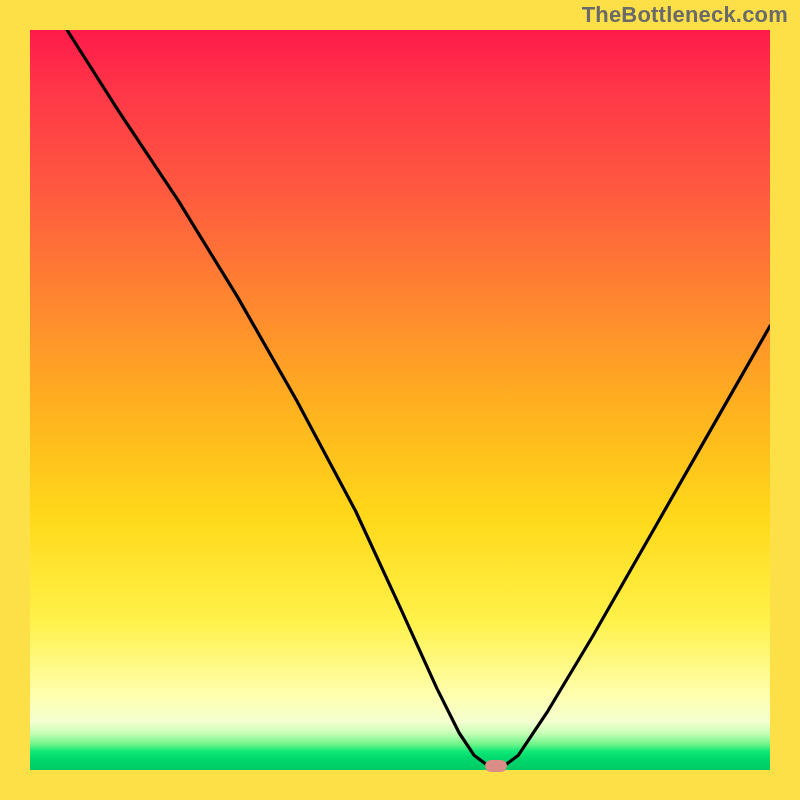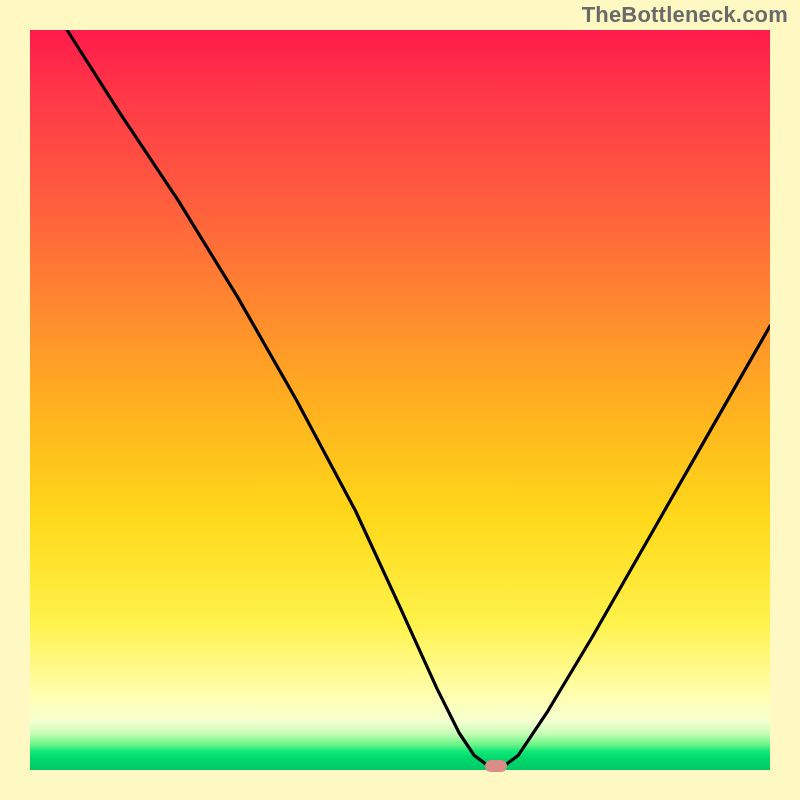--- a/index.html
+++ b/index.html
@@ -8,21 +8,21 @@
     width: 800px;
     height: 800px;
     background: #000;
     font-family: Arial, Helvetica, sans-serif;
     overflow: hidden;
   }
   .frame {
     position: relative;
     width: 800px;
     height: 800px;
-    background: #fef9c3;
+    background: #fde047;
   }
   .watermark {
     position: absolute;
     top: 2px;
     right: 12px;
     color: #6a6a6a;
     font-size: 22px;
     font-weight: 600;
     letter-spacing: 0.2px;
     user-select: none;

